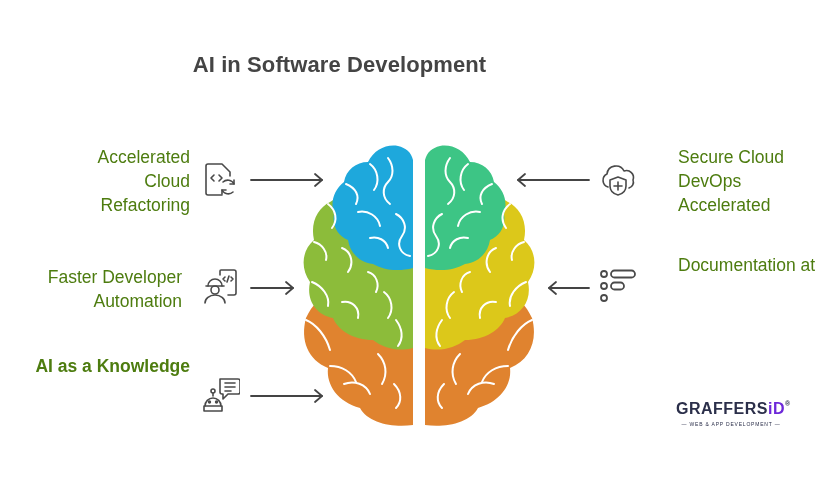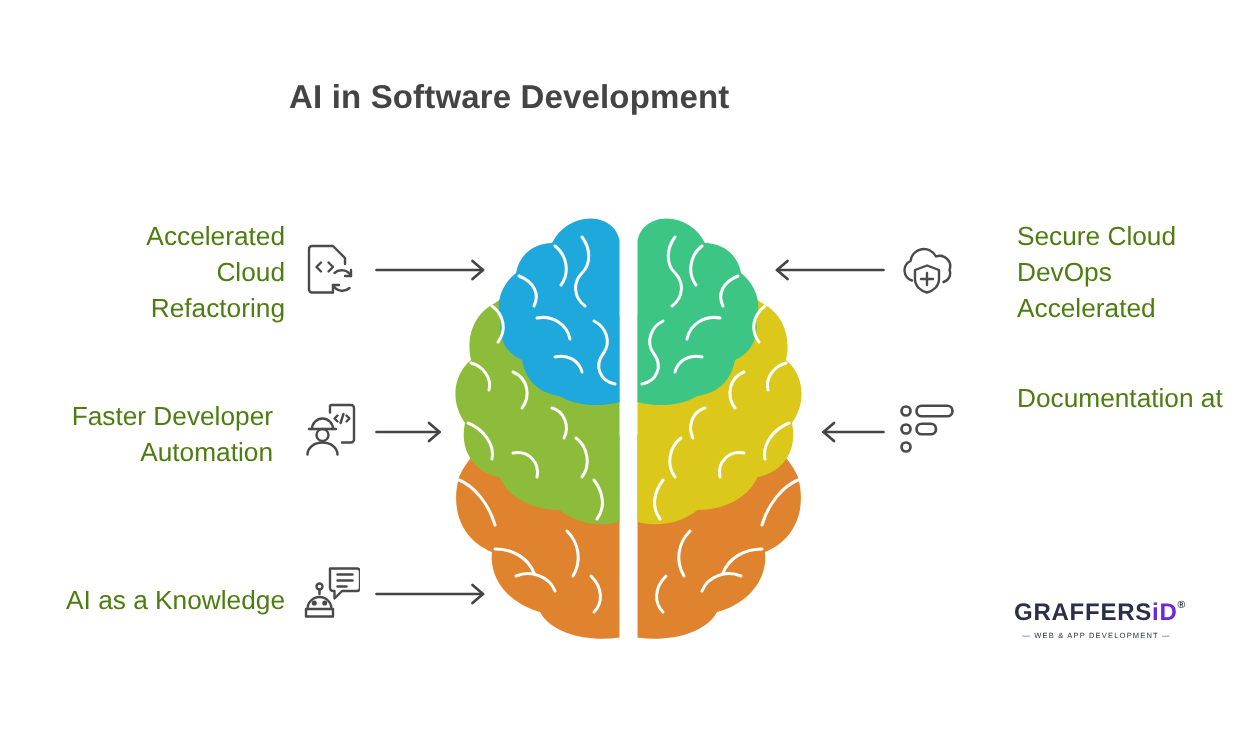--- a/index.html
+++ b/index.html
@@ -61,21 +61,21 @@
     <path d="M5 37 a10 8 0 0 1 20 0"></path>
   </g>
 </svg>
 <svg class="arrow" style="left:250px; top:280px; width:45px;" viewBox="0 0 45 16">
   <g fill="none" stroke="#444444" stroke-width="1.8" stroke-linecap="round" stroke-linejoin="round">
     <path d="M1 8 H43"></path>
       <path d="M36 2 L43 8 L36 14"></path>
   </g>
 </svg>
 
-<div class="item-text left-text" style="left:10px; top:388px;">
+<div class="item-text left-text" style="left:10px; top:354px;font-weight:bold;">
   <div>AI as a Knowledge</div>
 </div>
 <svg class="icon" style="left:200px; top:374px;" viewBox="0 0 40 40">
   <g fill="none" stroke="#4a4a4a" stroke-width="1.6" stroke-linecap="round" stroke-linejoin="round">
     <path d="M20 5 H38 a2 2 0 0 1 2 2 V18 a2 2 0 0 1 -2 2 H28 l-5 5 V20 H22 a2 2 0 0 1 -2 -2 Z"></path>
     <path d="M25 9 H35"></path>
       <path d="M25 13 H35"></path>
       <path d="M25 17 H31"></path>
     <circle cx="13" cy="17" r="2"></circle>
     <path d="M13 19 V22"></path>

